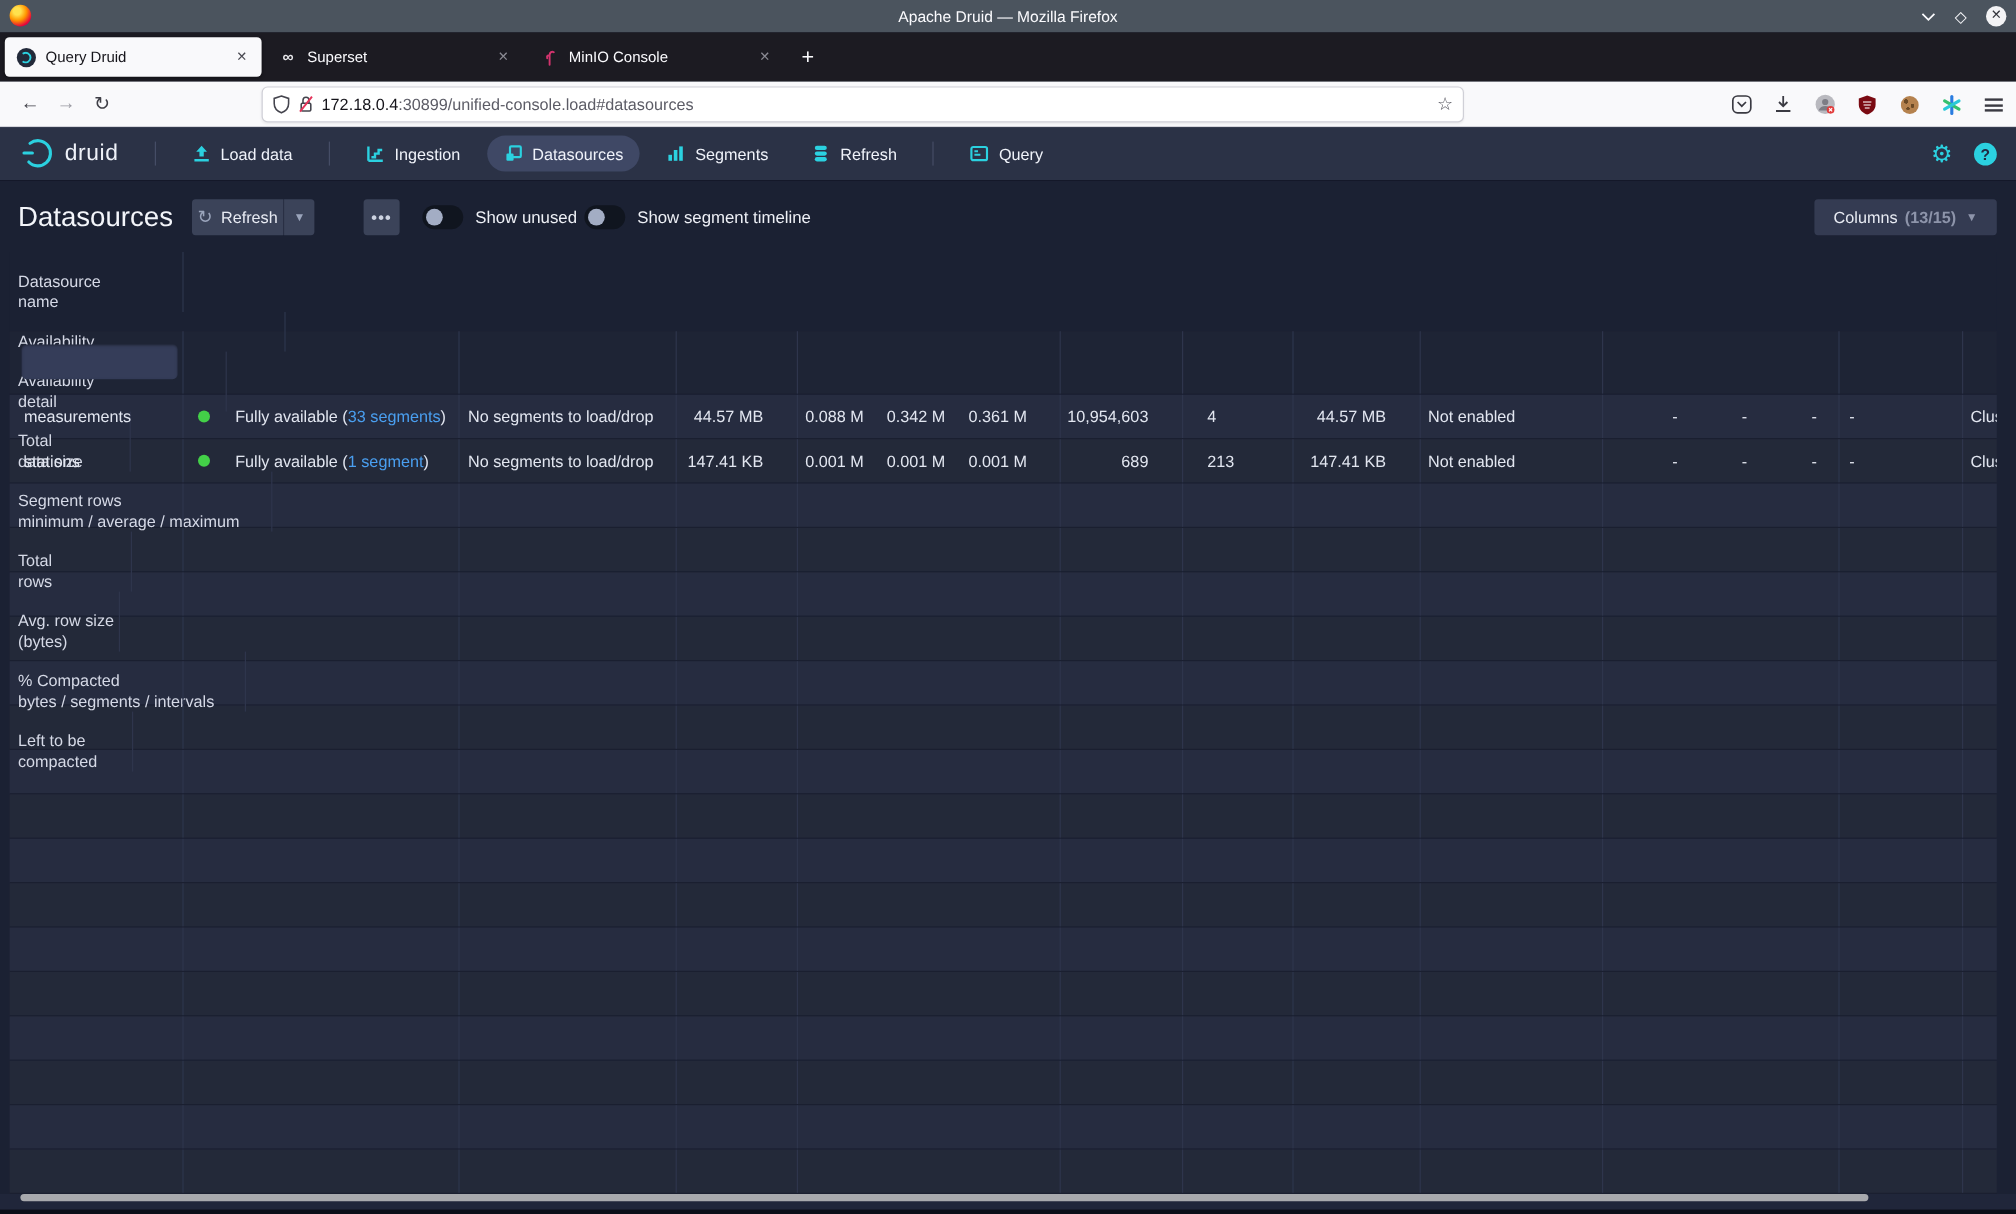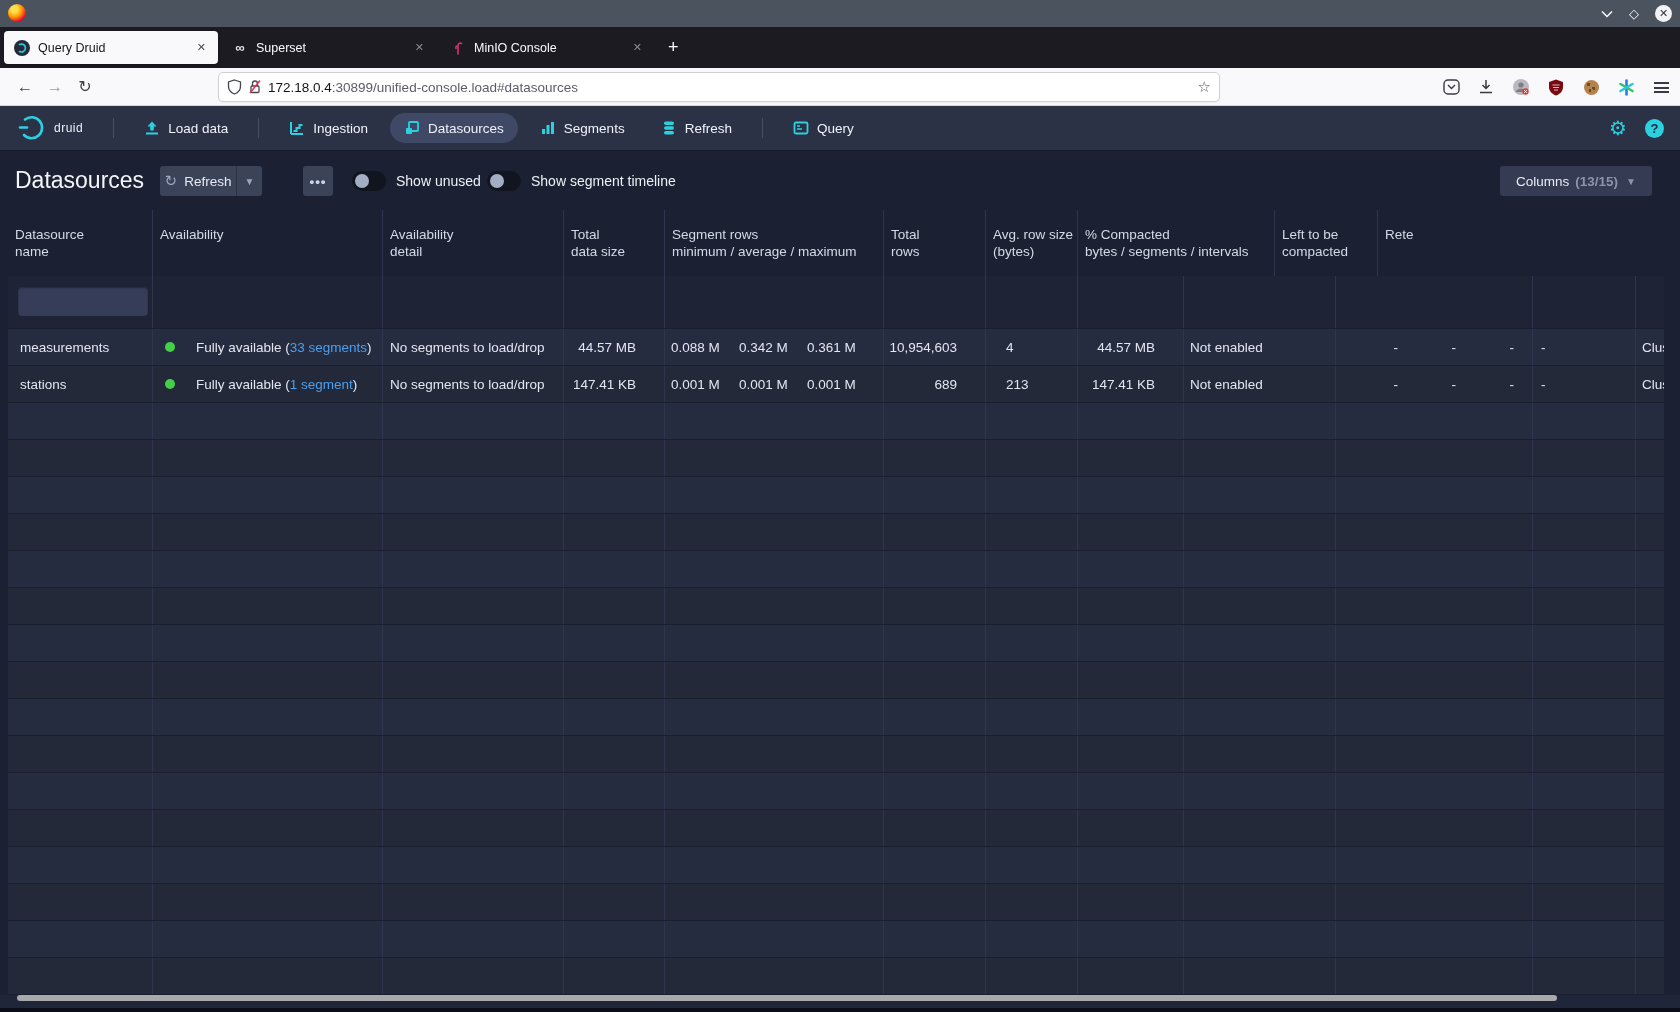--- a/index.html
+++ b/index.html
@@ -46,21 +46,21 @@
     background-image:radial-gradient(circle at 30% 30%, #6b4a26 0 12%, transparent 13%),
       radial-gradient(circle at 65% 55%, #6b4a26 0 12%, transparent 13%),
       radial-gradient(circle at 40% 70%, #6b4a26 0 10%, transparent 11%); }
   .hamb { width:15px; height:11px; border-top:2px solid #3a3a42; border-bottom:2px solid #3a3a42; position:relative; }
   .hamb:before { content:""; position:absolute; left:0; right:0; top:3.5px; height:2px; background:#3a3a42; }
 
   
   .navbar { position:absolute; left:0; top:106px; width:1680px; height:45px; background:#2b3246;
     display:flex; align-items:center; border-bottom:1px solid #141829; }
   .brand { display:flex; align-items:center; gap:8px; padding:0 18px 0 16px; }
-  .brand-word { color:#eef1f8; font-size:12px; letter-spacing:.5px; }
+  .brand-word { color:#eef1f8; font-size:19px; letter-spacing:.5px; }
   .nav-sep { width:1px; height:20px; background:#454d66; margin:0 12px; }
   .nav-item { display:flex; align-items:center; gap:8px; color:#f0f3fa; font-size:13.5px;
     padding:7px 14px; border-radius:16px; margin:0 4px; }
   .nav-item.active { background:#3f4865; }
   .nav-right { margin-left:auto; display:flex; align-items:center; gap:18px; padding-right:16px; }
   .gear { color:#2bd1e0; font-size:20px; font-family:"DejaVu Sans",sans-serif; }
   .helpc { width:19px; height:19px; border-radius:50%; background:#2bd1e0; color:#222941;
     font-weight:bold; font-size:13px; text-align:center; line-height:19px; }
 
   
@@ -69,32 +69,32 @@
   .btn { background:#3b4359; color:#e8ebf3; font-size:13.5px; border-radius:3px;
     display:flex; align-items:center; justify-content:center; height:30px; }
   .refresh-grp { position:absolute; left:160px; top:15px; display:flex; }
   .refresh-main { width:76px; border-radius:3px 0 0 3px; gap:7px; }
   .refresh-main .ric { color:#9aa4bb; font-size:15px; font-family:"DejaVu Sans",sans-serif; }
   .refresh-caret { width:26px; border-left:1px solid #2c3347; border-radius:0 3px 3px 0; color:#9aa4bb; font-size:10px; }
   .more-btn { position:absolute; left:303px; top:15px; width:30px; letter-spacing:1px; font-weight:bold; color:#cdd3e1; }
   .toggle { position:absolute; top:20px; width:34px; height:20px; border-radius:10px; background:#10151f; }
   .toggle .knob { position:absolute; left:3px; top:3px; width:14px; height:14px; border-radius:50%; background:#a3adc4; }
   .tg-label { position:absolute; top:22px; color:#eef0f6; font-size:14px; }
-  .columns-btn { position:absolute; right:28px; top:15px; width:152px; background:#343b52; gap:6px; }
+  .columns-btn { position:absolute; right:16px; top:15px; width:152px; background:#343b52; gap:6px; }
   .columns-btn .cnt { color:#8d94aa;font-weight:bold; }
   .columns-btn .caret { color:#8d94aa; font-size:10px; margin-left:2px; }
 
   
   .dtable { position:absolute; left:8px; top:210px; width:1656px; }
   .trow { display:flex; width:1656px; }
   .cell { border-right:1px solid #2e354c; overflow:hidden; white-space:nowrap; flex:none; }
   .c0{width:145px} .c1{width:230px} .c2{width:181px} .c3{width:101px} .c4{width:219px}
   .c5{width:102px} .c6{width:92px} .c7{width:106px} .c8{width:152px} .c9{width:197px}
   .c10{width:103px} .c11{width:28px; border-right:none; flex:1;}
-  .thead { height:66px; background:#1b2133; }
+  .thead { height:66px; background:#1b2133;flex-direction:column; }
   .thead .cell { padding:16px 7px 0 7px; color:#d5d9e6; font-size:13.5px; line-height:17px; }
   .thead .c0 { padding-left:7px; }
   .filter-row { height:53px; background:#1e2435; border-bottom:1px solid #1a1f30; }
   .filter-input { margin:11px 0 0 10px; width:130px; height:29px; background:#353d59;
     border:none; border-radius:4px; box-shadow:inset 0 1px 2px rgba(0,0,0,.35); }
   .drow { height:37px; background:#262c40; border-bottom:1px solid #1a1f30; }
   .drow.alt { background:#232939; }
   .drow .cell { display:flex; align-items:center; color:#e2e6f0; font-size:13.5px; }
   .drow .c0 { padding-left:12px; }
   .drow .c1 { padding-left:12px; gap:21px; }
@@ -115,20 +115,21 @@
   .hthumb { position:absolute; left:17px; top:0; width:1540px; height:6px; border-radius:3px; background:#a8a9ad; }
   .winbottom { position:absolute; left:0; top:1008px; width:1680px; height:4px; background:#0b0e18; }
 
   svg { display:block; }
 </style>
 </head>
 <body>
 
 <div class="titlebar">
   <div class="ff-logo"></div>
+  <div class="tb-title">Apache Druid — Mozilla Firefox</div>
   <div class="win-ctrls">
     <span>
         <svg width="12" height="8" viewBox="0 0 12 8">
           <polyline points="1,1.5 6,6.5 11,1.5" fill="none" stroke="#fbfbfe" stroke-width="1.5"></polyline>
         </svg>
       </span>
     <span style="color:#fbfbfe; font-size:13px;">◇</span>
     <span class="win-close">✕</span>
   </div>
 </div>

